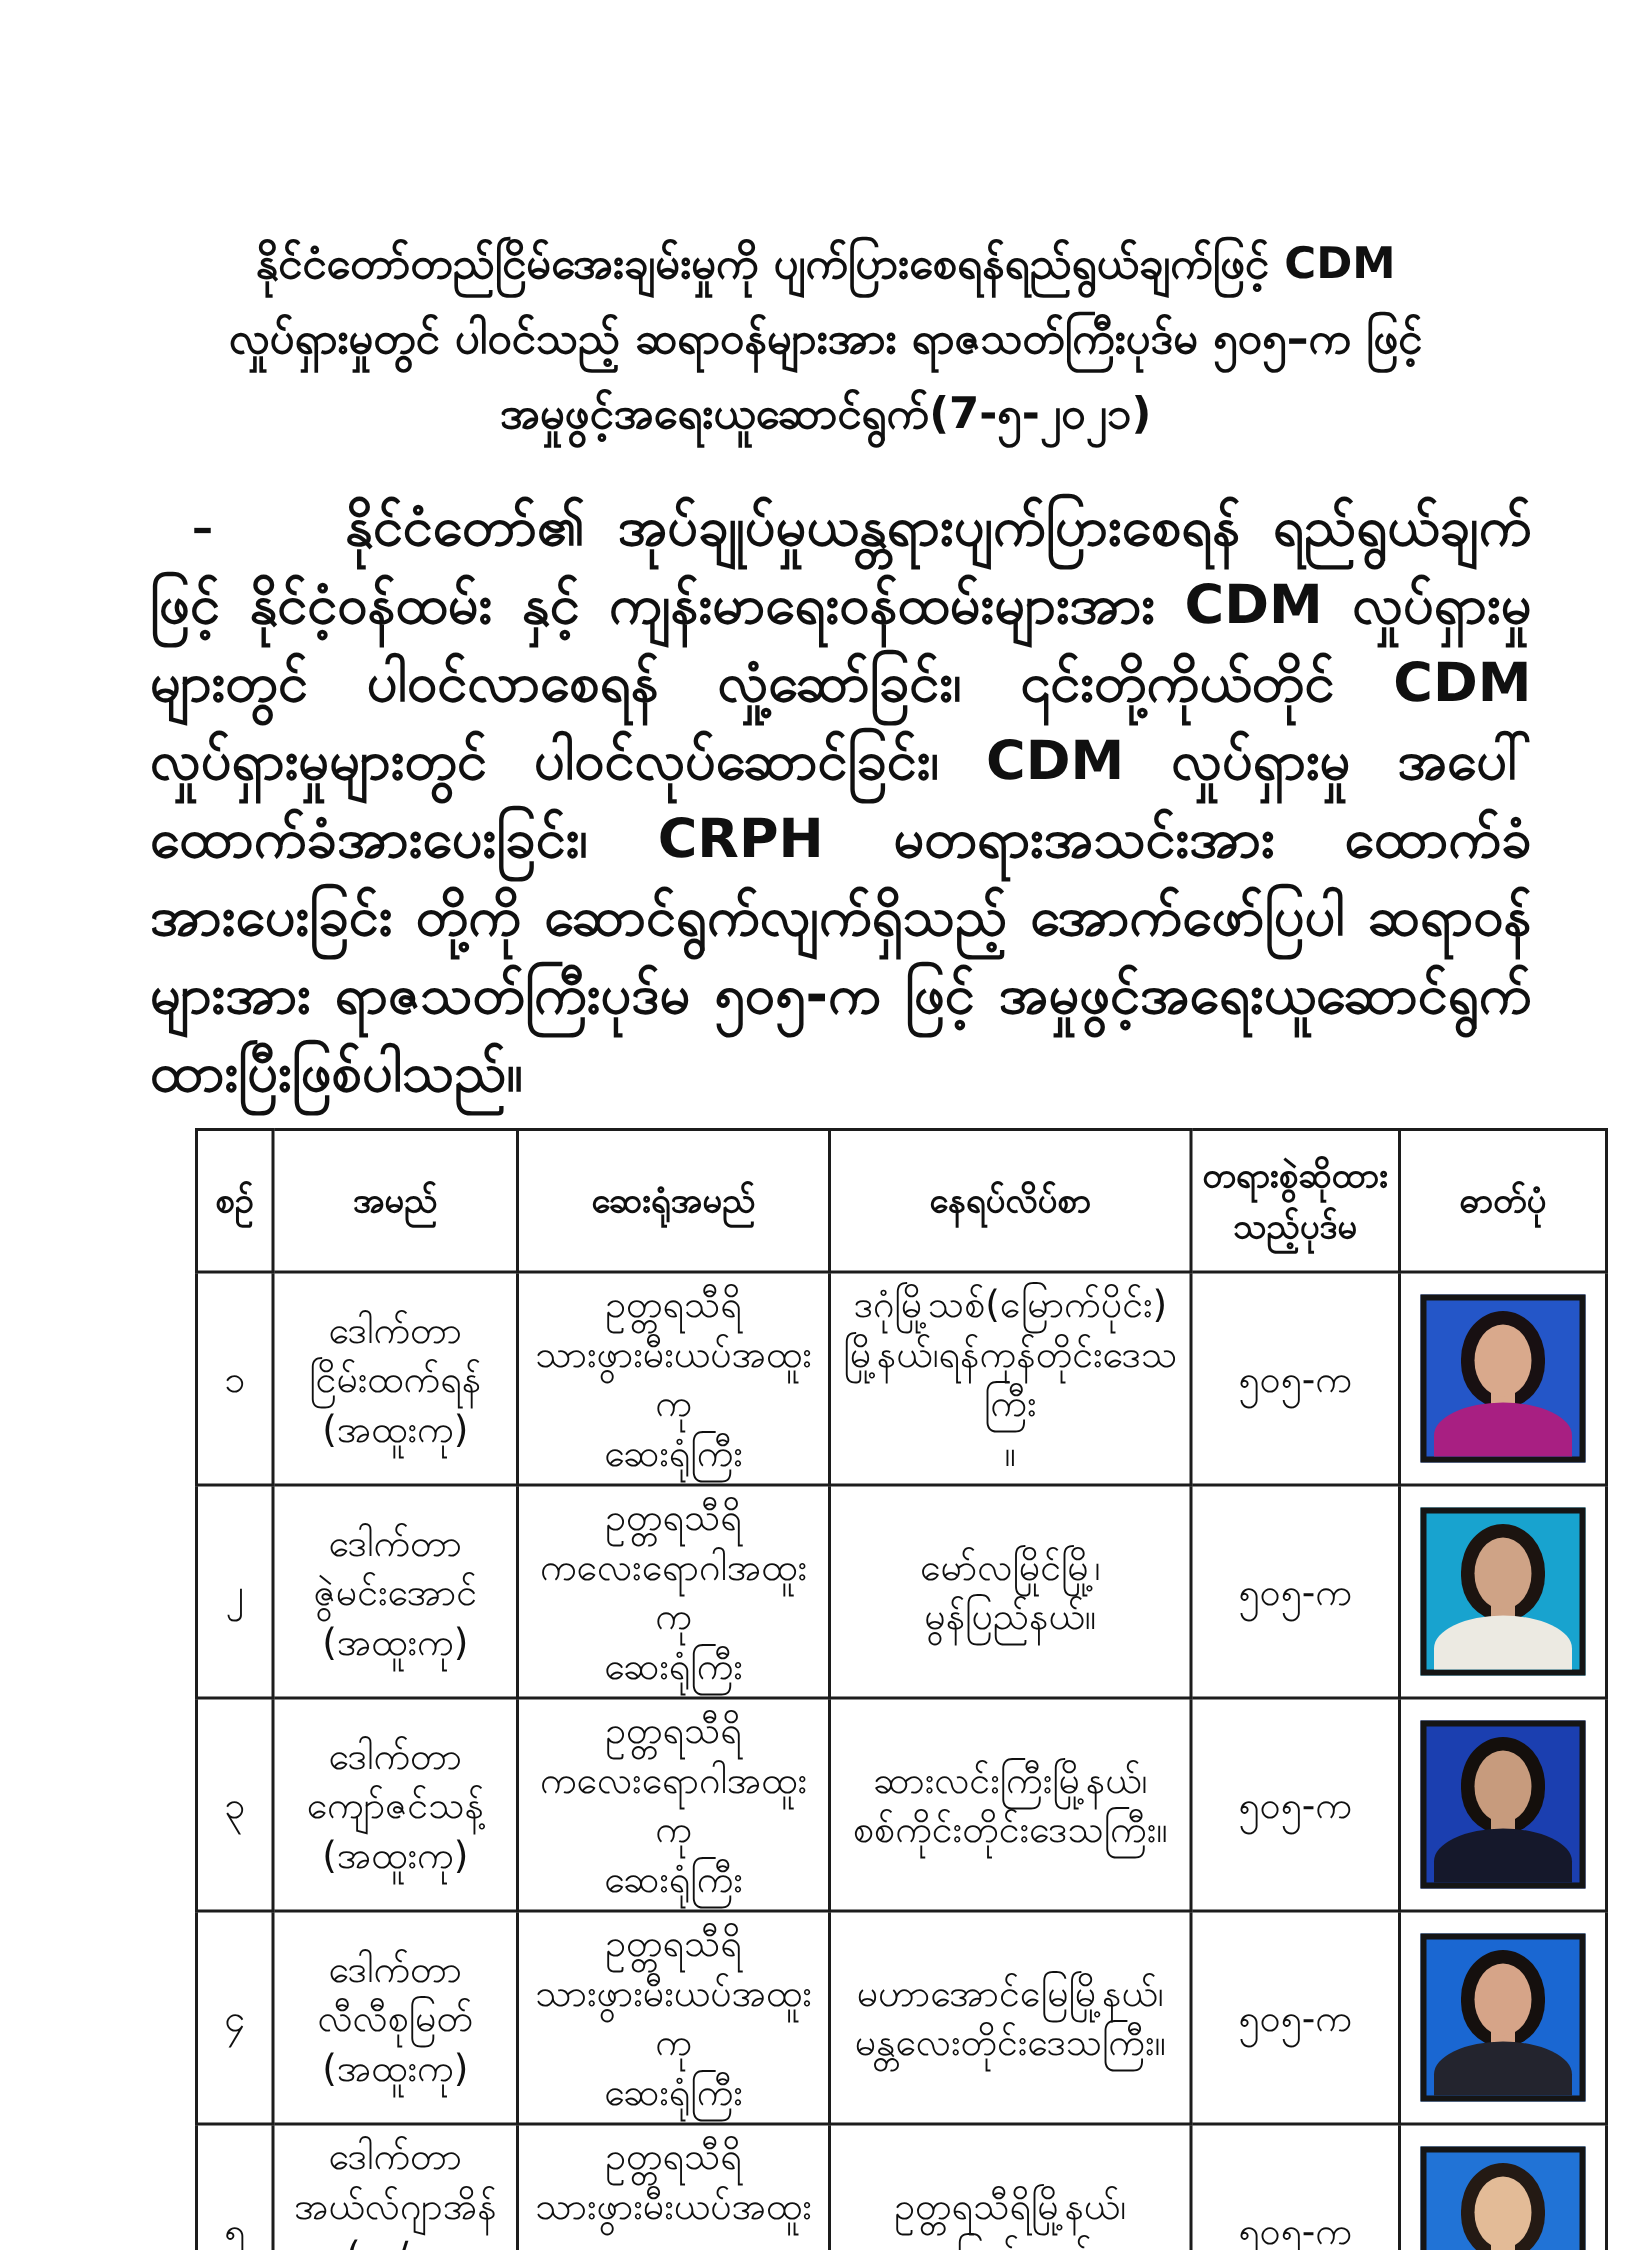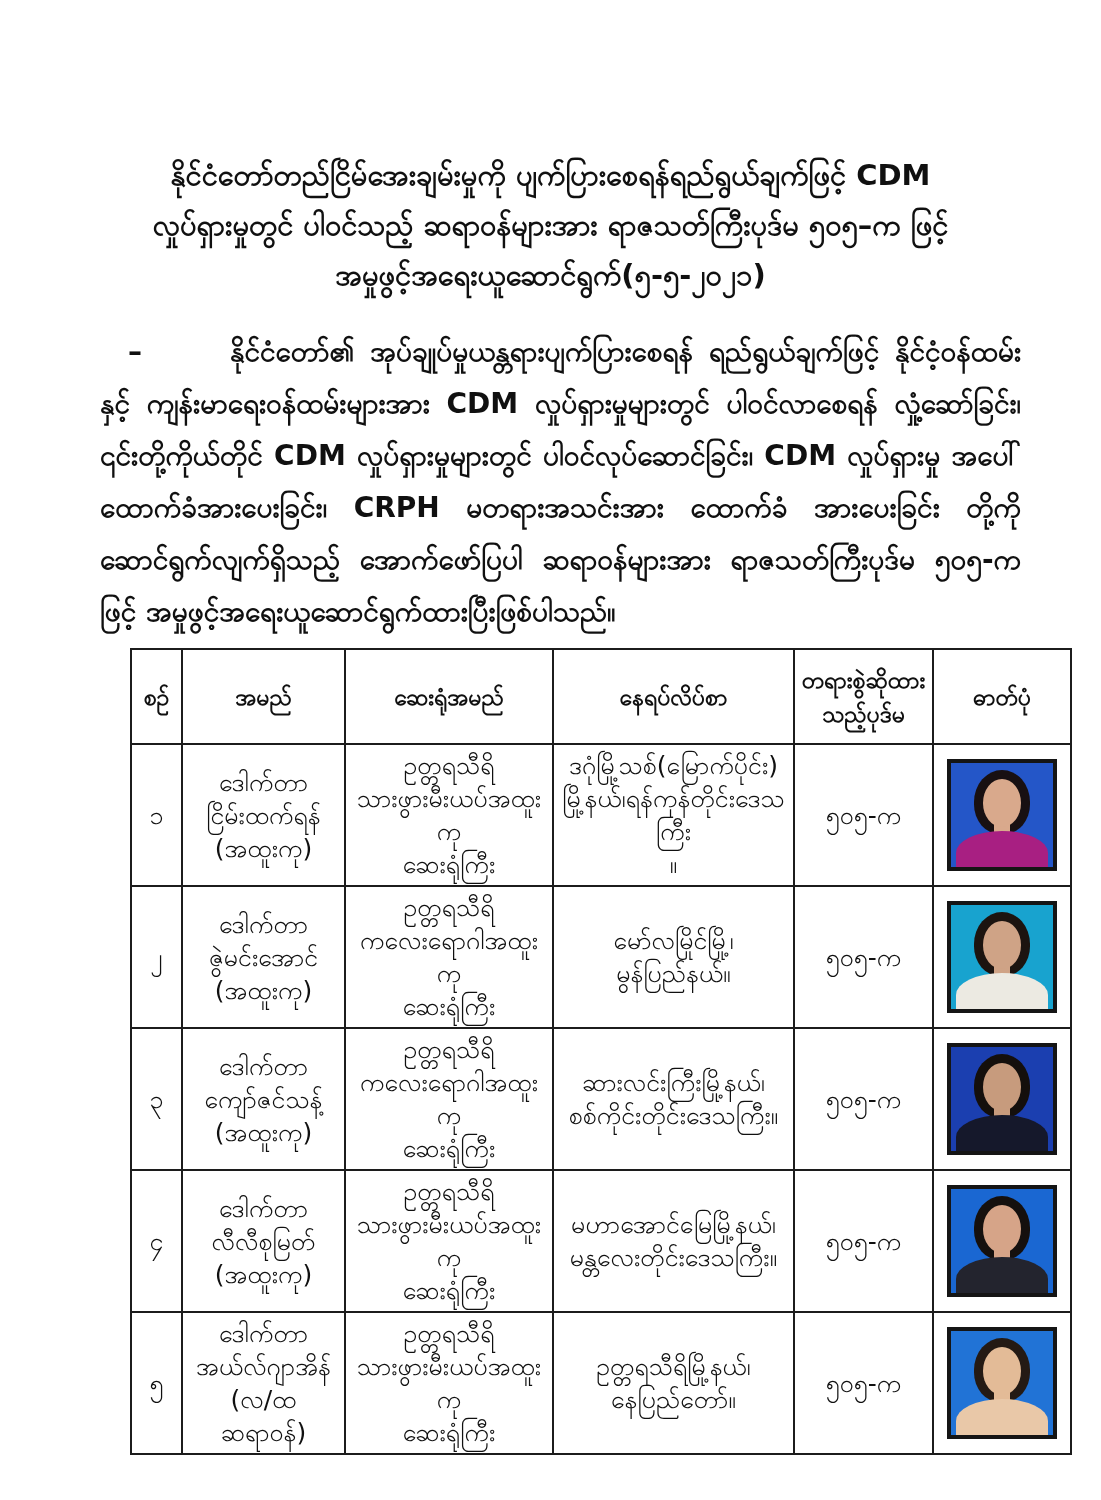--- a/index.html
+++ b/index.html
@@ -21,21 +21,21 @@
   
   .para-wrap{
     position:relative;
     margin:26px 80px 0 100px;
   }
   .para-dash{
     position:absolute;left:28px;top:0;
     font-size:28px;font-weight:600;line-height:52px;
   }
   .para-text{
-    font-size:28px;font-weight:600;line-height:52px;
+    font-size:36px;font-weight:600;line-height:52px;
     text-align:justify;
     text-indent:130px;
   }
 
   
   table.main{
     margin:10px 0 4px 130px;
     border-collapse:collapse;
     width:940px;
     table-layout:fixed;
@@ -89,21 +89,21 @@
     position:absolute;bottom:-8px;left:50%;transform:translateX(-50%);
     width:92px;height:44px;border-radius:50% 50% 0 0;
     background:var(--cloth,#333);
   }
 </style>
 </head>
 <body>
 
 <div class="doc-title pre">နိုင်ငံတော်တည်ငြိမ်အေးချမ်းမှုကို ပျက်ပြားစေရန်ရည်ရွယ်ချက်ဖြင့် CDM
 လှုပ်ရှားမှုတွင် ပါဝင်သည့် ဆရာဝန်များအား ရာဇသတ်ကြီးပုဒ်မ ၅၀၅–က ဖြင့်
-အမှုဖွင့်အရေးယူဆောင်ရွက်(၅-၅-၂၀၂၁)</div>
+အမှုဖွင့်အရေးယူဆောင်ရွက်(7-၅-၂၀၂၁)</div>
 
 <div class="para-wrap">
   <span class="para-dash">–</span>
   <div class="para-text">နိုင်ငံတော်၏ အုပ်ချုပ်မှုယန္တရားပျက်ပြားစေရန် ရည်ရွယ်ချက်ဖြင့် နိုင်ငံ့ဝန်ထမ်း နှင့် ကျန်းမာရေးဝန်ထမ်းများအား CDM လှုပ်ရှားမှုများတွင် ပါဝင်လာစေရန် လှုံ့ဆော်ခြင်း၊ ၎င်းတို့ကိုယ်တိုင် CDM လှုပ်ရှားမှုများတွင် ပါဝင်လုပ်ဆောင်ခြင်း၊ CDM လှုပ်ရှားမှု အပေါ် ထောက်ခံအားပေးခြင်း၊ CRPH မတရားအသင်းအား ထောက်ခံ အားပေးခြင်း တို့ကို ဆောင်ရွက်လျက်ရှိသည့် အောက်ဖော်ပြပါ ဆရာဝန်များအား ရာဇသတ်ကြီးပုဒ်မ ၅၀၅-က ဖြင့် အမှုဖွင့်အရေးယူဆောင်ရွက်ထားပြီးဖြစ်ပါသည်။</div>
 </div>
 
 <table class="main">
   <colgroup>
     <col class="c-no">
       <col class="c-name">

